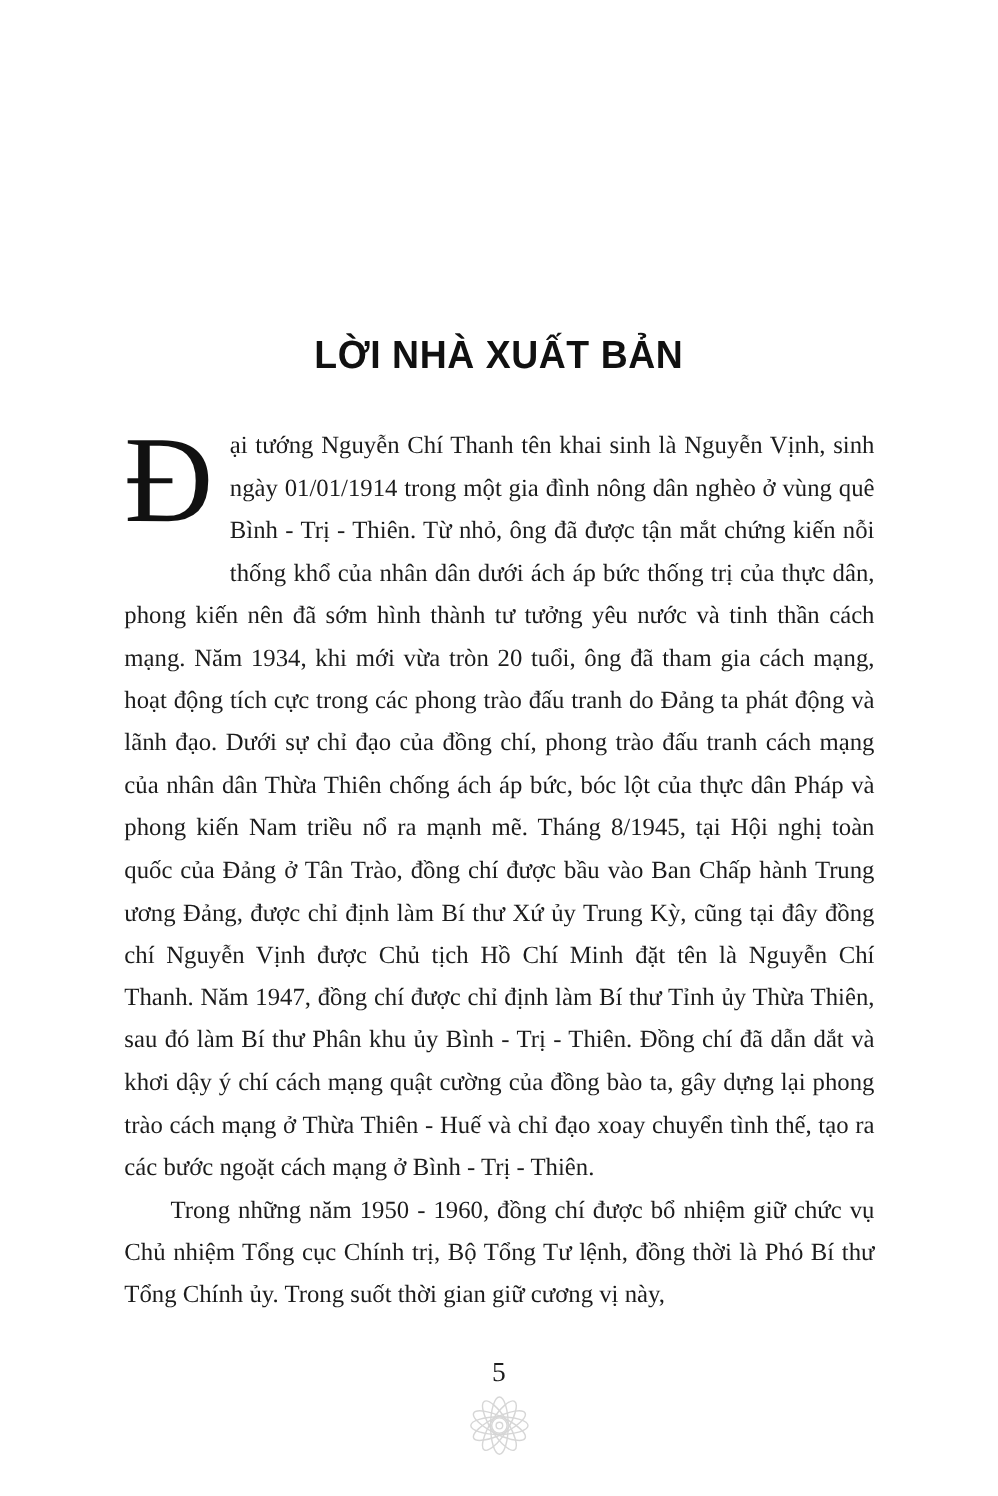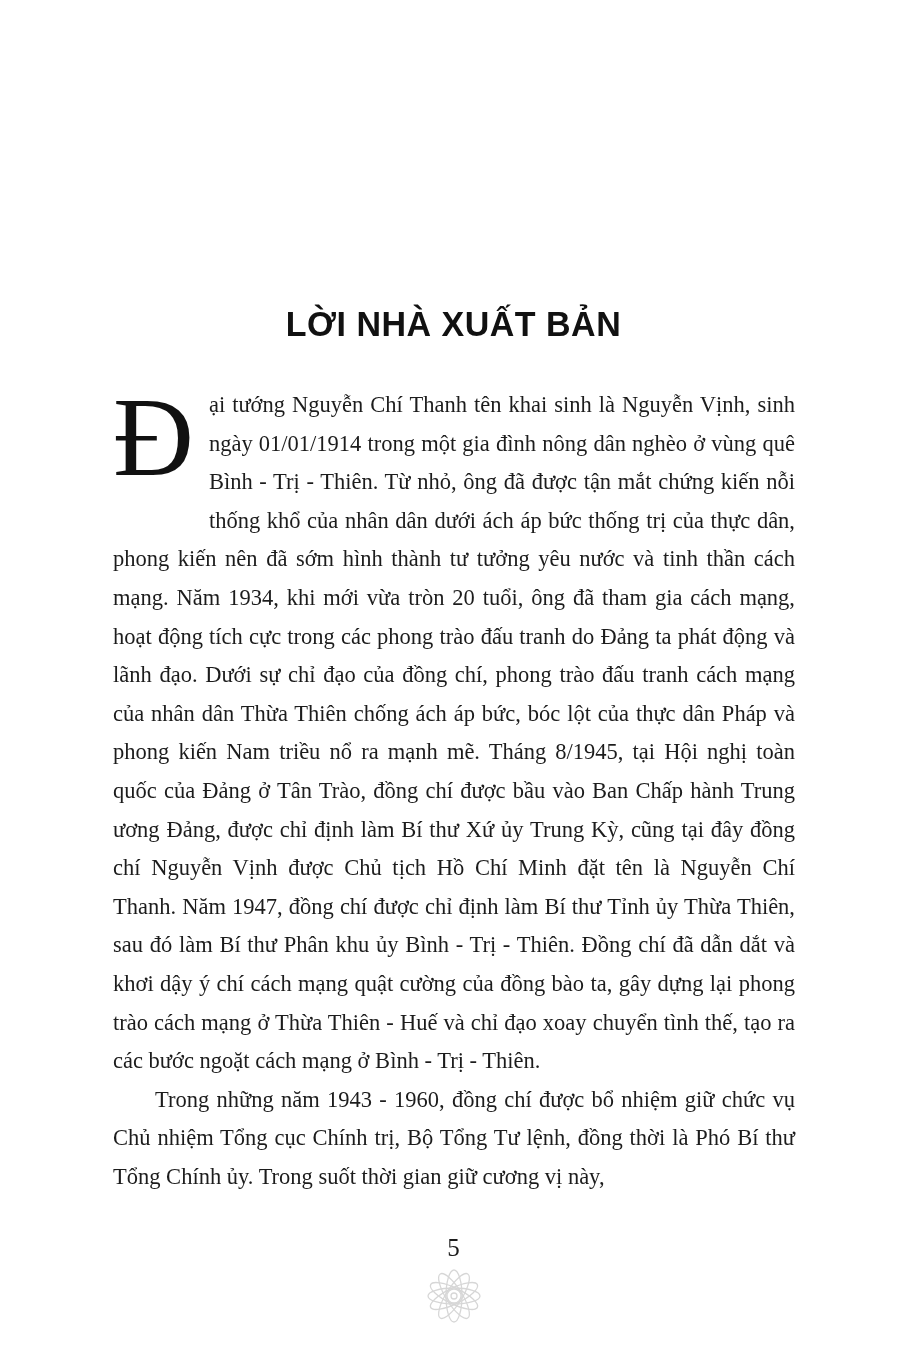--- a/index.html
+++ b/index.html
@@ -71,21 +71,21 @@
 </style>
 </head>
 <body>
 
 <div class="page">
 
   <h1 class="title">LỜI NHÀ XUẤT BẢN</h1>
 
   <div class="body-text">
     <p class="para"><span class="dropcap">Đ</span><span>ại tướng Nguyễn Chí Thanh tên khai sinh là Nguyễn Vịnh, sinh ngày 01/01/1914 trong một gia đình nông dân nghèo ở vùng quê Bình - Trị - Thiên. Từ nhỏ, ông đã được tận mắt chứng kiến nỗi thống khổ của nhân dân dưới ách áp bức thống trị của thực dân, phong kiến nên đã sớm hình thành tư tưởng yêu nước và tinh thần cách mạng. Năm 1934, khi mới vừa tròn 20 tuổi, ông đã tham gia cách mạng, hoạt động tích cực trong các phong trào đấu tranh do Đảng ta phát động và lãnh đạo. Dưới sự chỉ đạo của đồng chí, phong trào đấu tranh cách mạng của nhân dân Thừa Thiên chống ách áp bức, bóc lột của thực dân Pháp và phong kiến Nam triều nổ ra mạnh mẽ. Tháng 8/1945, tại Hội nghị toàn quốc của Đảng ở Tân Trào, đồng chí được bầu vào Ban Chấp hành Trung ương Đảng, được chỉ định làm Bí thư Xứ ủy Trung Kỳ, cũng tại đây đồng chí Nguyễn Vịnh được Chủ tịch Hồ Chí Minh đặt tên là Nguyễn Chí Thanh. Năm 1947, đồng chí được chỉ định làm Bí thư Tỉnh ủy Thừa Thiên, sau đó làm Bí thư Phân khu ủy Bình - Trị - Thiên. Đồng chí đã dẫn dắt và khơi dậy ý chí cách mạng quật cường của đồng bào ta, gây dựng lại phong trào cách mạng ở Thừa Thiên - Huế và chỉ đạo xoay chuyển tình thế, tạo ra các bước ngoặt cách mạng ở Bình - Trị - Thiên.</span></p>
-    <p class="para indent">Trong những năm 1943 - 1960, đồng chí được bổ nhiệm giữ chức vụ Chủ nhiệm Tổng cục Chính trị, Bộ Tổng Tư lệnh, đồng thời là Phó Bí thư Tổng Chính ủy. Trong suốt thời gian giữ cương vị này,</p>
+    <p class="para indent">Trong những năm 1950 - 1960, đồng chí được bổ nhiệm giữ chức vụ Chủ nhiệm Tổng cục Chính trị, Bộ Tổng Tư lệnh, đồng thời là Phó Bí thư Tổng Chính ủy. Trong suốt thời gian giữ cương vị này,</p>
   </div>
 
   <div class="page-number">5</div>
 
   <div class="ornament">
     <svg width="110" height="76" viewBox="0 0 110 76" xmlns="http://www.w3.org/2000/svg">
       <g fill="none" stroke="#c6c6c6" stroke-width="1.3" opacity="0.7">
         <ellipse cx="55" cy="34" rx="8" ry="26"></ellipse>
         <ellipse cx="55" cy="34" rx="8" ry="26" transform="rotate(32 55 34)"></ellipse>
         <ellipse cx="55" cy="34" rx="8" ry="26" transform="rotate(-32 55 34)"></ellipse>

